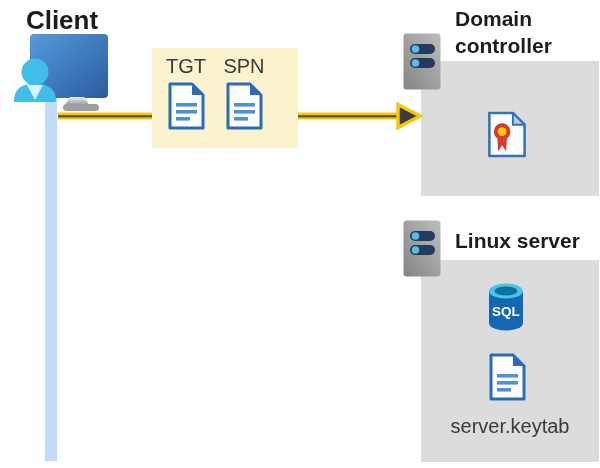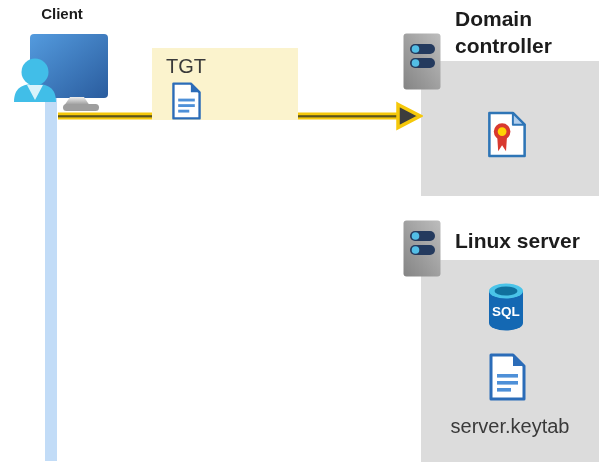--- a/index.html
+++ b/index.html
@@ -10,25 +10,25 @@
   .abs { position:absolute; }
 
   
   .lifeline { left:45px; top:96px; width:12px; height:365px; background:#C2DCF7; z-index:1; }
 
   
   .arrow-svg { left:58px; top:100px; width:365px; height:32px; z-index:2; }
 
   
   .client-label { left:20px; top:5px; width:84px; text-align:center;
-    font-size:15px; font-weight:bold; color:#1C1C1C; z-index:3; }
+    font-size:26px; font-weight:bold; color:#1C1C1C; z-index:3; }
   .client-icon { left:13px; top:32px; width:102px; height:80px; z-index:3; }
 
   
-  .ticket-box { left:152px; top:48px; width:146px; height:72px; background:#FBF3CD; z-index:3;
+  .ticket-box { left:152px; top:48px; width:146px; height:100px; background:#FBF3CD; z-index:3;
     display:flex; justify-content:flex-start; padding:6px 0 0 6px; box-sizing:border-box; gap:2px; }
   .ticket-col { width:56px; display:flex; flex-direction:column; align-items:center; }
   .ticket-col .tlabel { font-size:20px; color:#3A3A3A; line-height:24px; margin-bottom:4px; }
   .doc-sm { width:37px; height:48px; }
 
   
   .gray-box { background:#DCDCDC; z-index:1; }
   .dc-box { left:421px; top:61px; width:178px; height:135px; }
   .linux-box { left:421px; top:260px; width:178px; height:202px; }
 
@@ -105,20 +105,26 @@
     <polygon points="14,53 22,68 30,53" fill="#D9F3FB"></polygon>
   </svg>
 
   <div class="abs ticket-box">
     <div class="ticket-col">
       <span class="tlabel">TGT</span>
       <svg class="doc-sm" viewBox="0 0 37 48">
           <use href="#doc-sym"></use>
         </svg>
     </div>
+    <div class="ticket-col">
+      <span class="tlabel">SPN</span>
+      <svg class="doc-sm" viewBox="0 0 37 48">
+          <use href="#doc-sym"></use>
+        </svg>
+    </div>
   </div>
 
   <div class="abs gray-box dc-box"></div>
   <svg class="abs server-icon dc-server" viewBox="0 0 38 57">
       <use href="#server-sym"></use>
     </svg>
   <div class="abs heading dc-heading">Domain controller</div>
   <svg class="abs cert-icon" viewBox="0 0 40 48">
     <path d="M2 2 H26 L38 14 V46 H2 Z" fill="#ffffff" stroke="#2E75B6" stroke-width="2.6" stroke-linejoin="round"></path>
     <polygon points="26,2 38,14 26,14" fill="#B3CFEC" stroke="#2E75B6" stroke-width="2" stroke-linejoin="round"></polygon>

